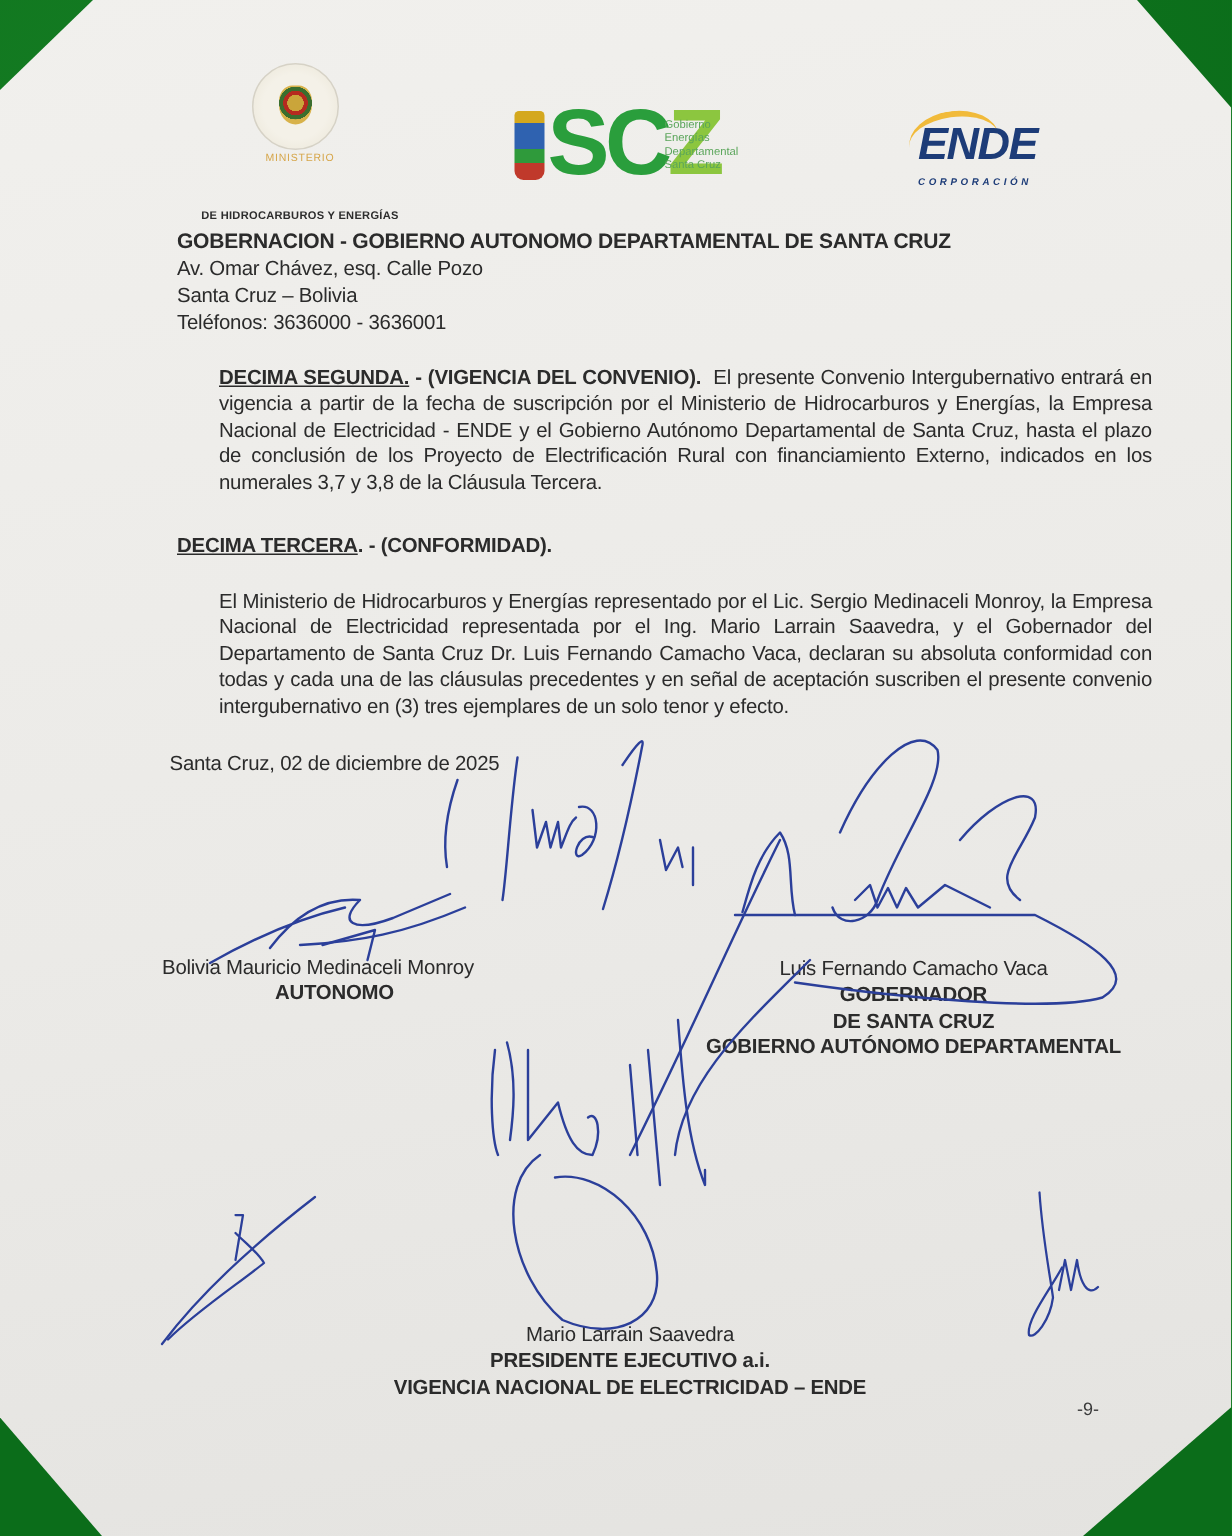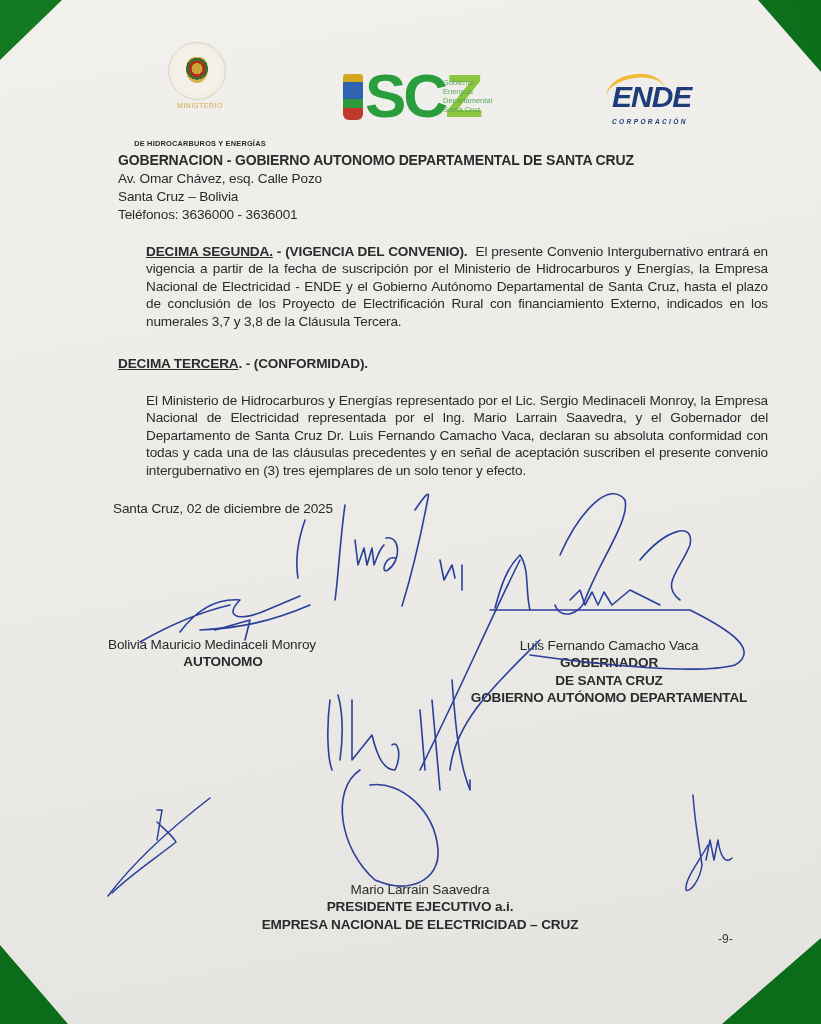--- a/index.html
+++ b/index.html
@@ -106,21 +106,21 @@
   <div class="txt center" style="left:464px; top:637px; width:290px;">
     <div>Luis Fernando Camacho Vaca</div>
     <div class="bold">GOBERNADOR</div>
     <div class="bold">DE SANTA CRUZ</div>
     <div class="bold">GOBIERNO AUTÓNOMO DEPARTAMENTAL</div>
   </div>
 
   <div class="txt center" style="left:250px; top:856px; width:340px;margin-top:25px;">
     <div>Mario Larrain Saavedra</div>
     <div class="bold">PRESIDENTE EJECUTIVO a.i.</div>
-    <div class="bold">EMPRESA NACIONAL DE ELECTRICIDAD – CRUZ</div>
+    <div class="bold">VIGENCIA NACIONAL DE ELECTRICIDAD – ENDE</div>
   </div>
 
   <svg class="sig" style="left:0; top:0;" width="821" height="1024">
 
     <g stroke-width="1.6">
       <path d="M140 642 C170 625, 200 612, 230 605 M180 632 C195 612, 215 598, 240 600 C225 615, 235 622, 262 612 L300 596 M200 630 C240 628, 270 622, 310 605"></path>
       <path d="M215 630 L250 620 L245 640"></path>
     </g>
 
     <g stroke-width="1.6">

